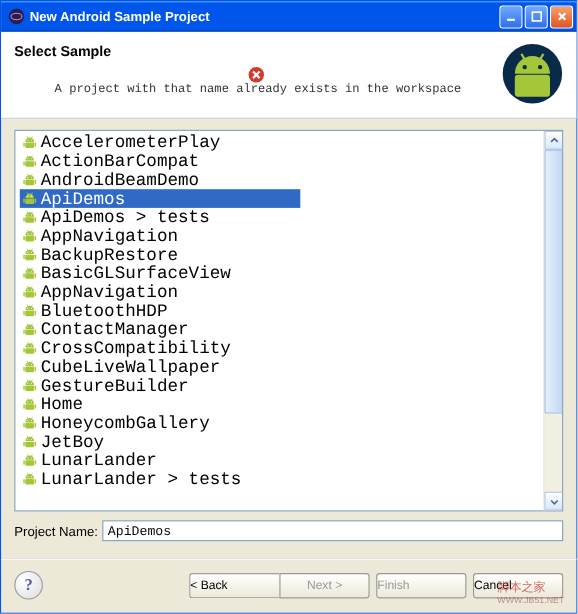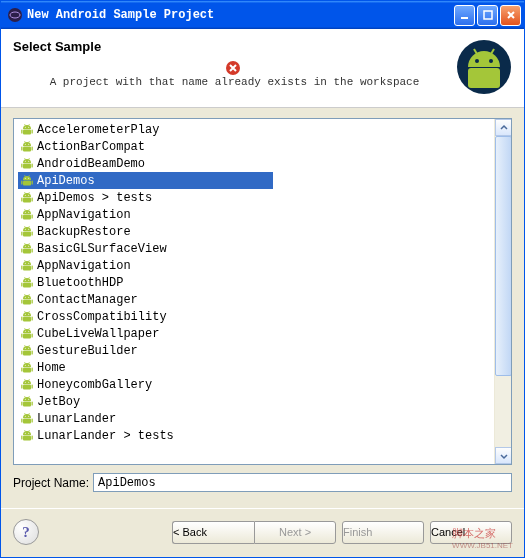--- a/index.html
+++ b/index.html
@@ -2,38 +2,38 @@
 <html><head>
   <meta charset="utf-8">
   <style>
     * { box-sizing: border-box; margin: 0; padding: 0; }
     body { font-family: Tahoma, Arial, sans-serif; font-size: 11px; background: #ece9d8; }
     
     .window { width: 525px; height: 558px; border: 1px solid #0055ea; background: #ece9d8; display: flex; flex-direction: column; }
     
     .titlebar { height: 28px; background: linear-gradient(to bottom, #3d95ff 0%, #0055ea 8%, #0055ea 92%, #003db5 100%); display: flex; align-items: center; padding: 0 3px 0 6px; }
     .titlebar-icon { width: 16px; height: 16px; margin-right: 4px; }
-    .titlebar-title { color: #fff; font-weight: bold; font-size: 12px; flex: 1; font-family: Liberation Mono, monospace; }
+    .titlebar-title { color: #fff; font-weight: bold; font-size: 12px; flex: 1; font-family: Liberation Sans, sans-serif; }
     .winbtn { width: 21px; height: 21px; margin-left: 2px; border: 1px solid #fff; border-radius: 3px; display: flex; align-items: center; justify-content: center; cursor: default; }
     .winbtn-min, .winbtn-max { background: linear-gradient(to bottom, #6fa9ff, #2d6fee); }
     .winbtn-close { background: linear-gradient(to bottom, #f7a16e, #e3531e); }
     .winbtn svg { width: 12px; height: 12px; }
     
     .header { background: #fff; padding: 10px 12px 12px 12px; display: flex; border-bottom: 1px solid #ccc; }
     .header-text { flex: 1; }
     .header-title { font-size: 13px; font-weight: bold; margin-bottom: 6px; }
     .header-msg { font-size: 11px; color: #333; display: flex; align-items: center; font-family: "Courier New", monospace; flex-direction: column; }
     .error-icon { width: 16px; height: 16px; margin-right: 4px; flex-shrink: 0; }
     .header-logo { width: 56px; height: 56px; }
     
     .content { flex: 1; padding: 10px 12px; display: flex; flex-direction: column; overflow: hidden; }
     
     .listbox { flex: 1; background: #fff; border: 1px solid #7f9db9; overflow: hidden; position: relative; display: flex; }
     .listbox-inner { flex: 1; overflow: hidden; padding: 2px 0 0 4px; }
-    .list-item { display: flex; align-items: center; height: 17px; padding: 0 2px; font-family: "Courier New", monospace; font-size: 12px; white-space: nowrap; }
+    .list-item { display: flex; align-items: center; height: 17px; padding: 0 2px; font-family: "Courier New", monospace; font-size: 16px; white-space: nowrap; }
     .list-item.selected { background: #316ac5; color: #fff; width: 255px; }
     .android-icon { width: 14px; height: 14px; margin-right: 3px; flex-shrink: 0; }
     .scrollbar { width: 17px; background: #f1efe2; border-left: 1px solid #ece9d8; position: relative; }
     .scroll-btn { position: absolute; width: 17px; height: 17px; background: linear-gradient(to bottom, #fdfdfd, #d9e7fc); border: 1px solid #b3c8e8; display:flex; align-items:center; justify-content:center; }
     .scroll-btn-up { top: 0; }
     .scroll-btn-down { bottom: 0; }
     .scroll-thumb { position: absolute; top: 17px; width: 17px; height: 240px; background: linear-gradient(to right, #e7f0fb, #c1d7f5); border: 1px solid #9ebde9; border-radius: 2px; }
     
     .field-row { display: flex; align-items: center; margin-top: 8px; }
     .field-label { font-family: Liberation Sans, sans-serif; font-size: 12px; margin-right: 4px; }

